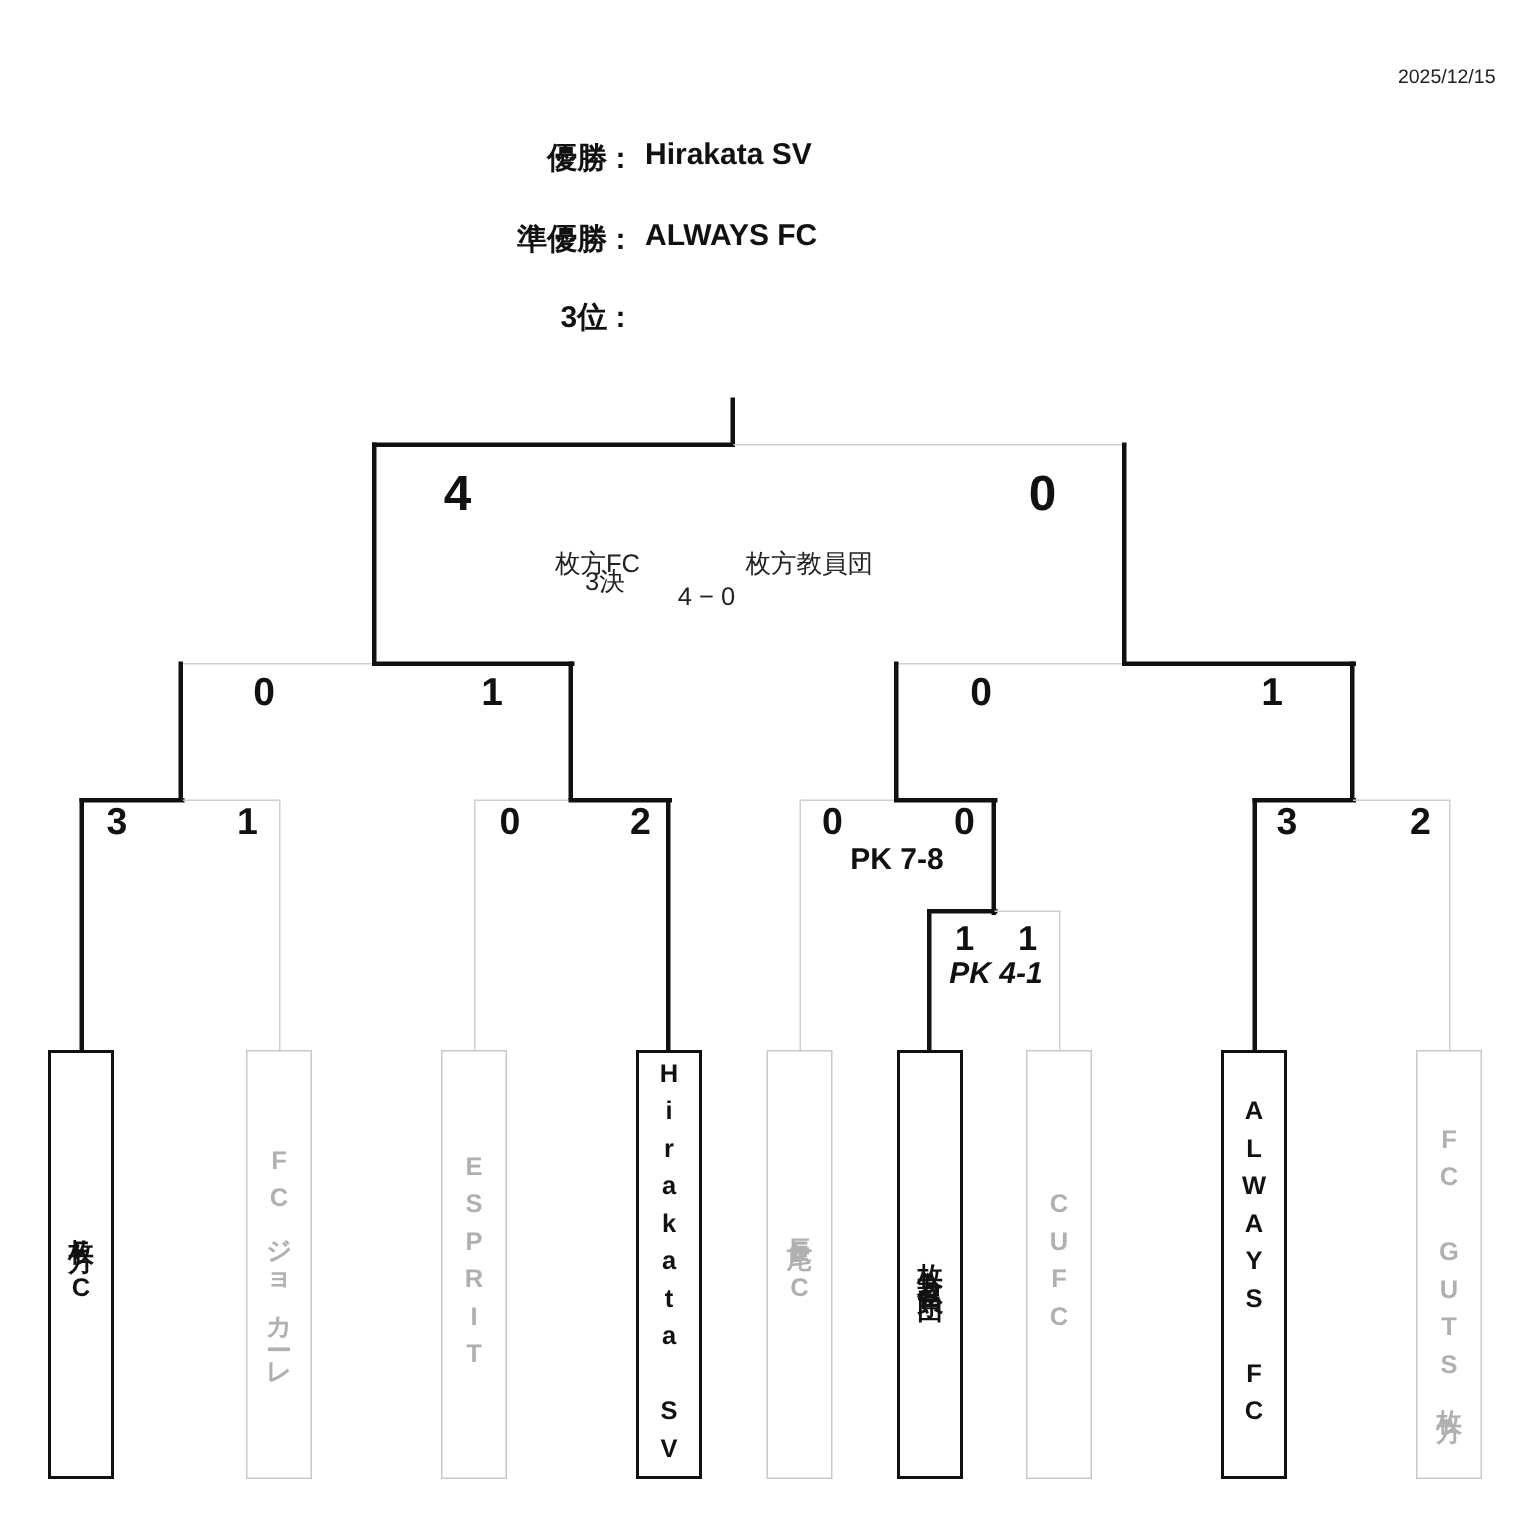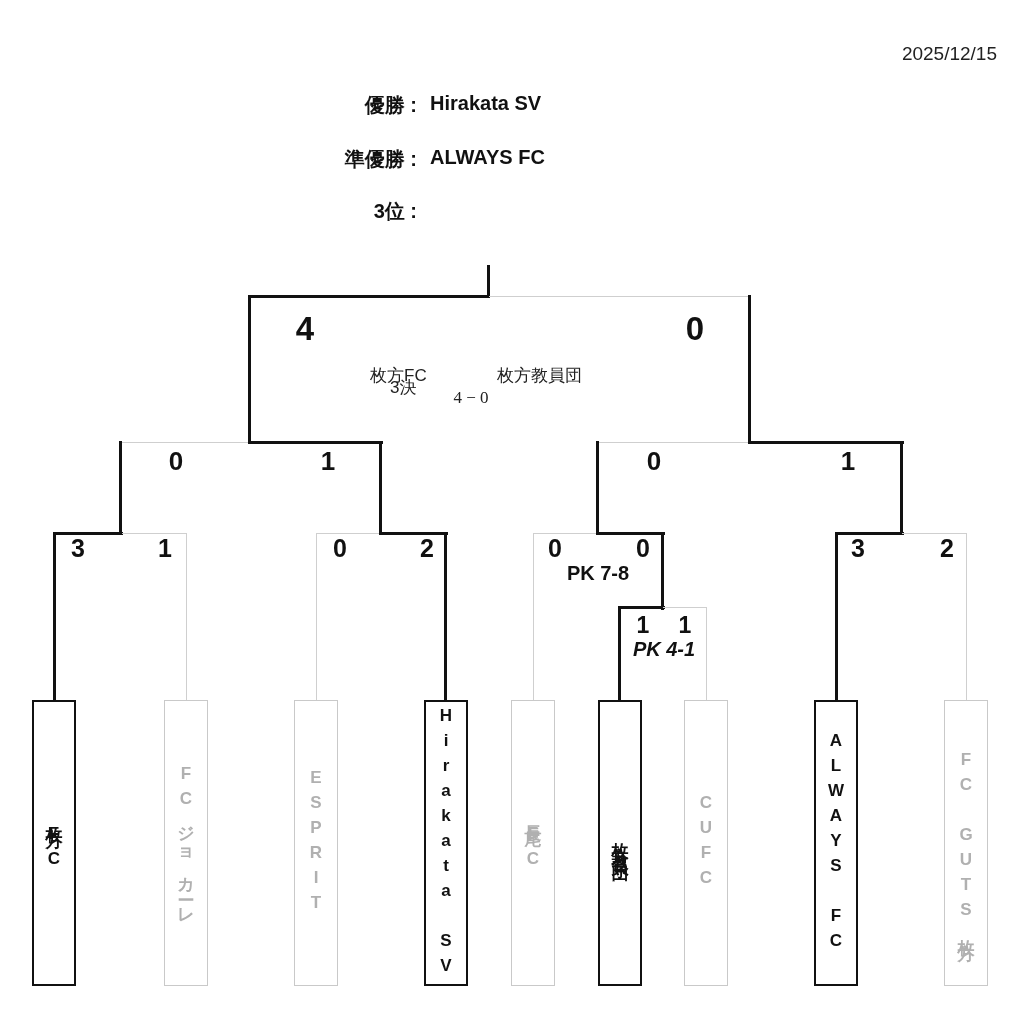--- a/index.html
+++ b/index.html
@@ -2,40 +2,40 @@
 <html><head>
 <meta charset="utf-8">
 <style>
   html,body { margin:0; padding:0; background:#ffffff; }
   #page {
     position:relative; width:1024px; height:1013px; background:#fff;
     font-family:"Liberation Sans", sans-serif; color:#111; overflow:hidden;
   }
   .abs { position:absolute; }
   .title { font-size:21px; font-weight:bold; letter-spacing:0.5px; white-space:nowrap; }
-  .date  { font-size:19px; color:#222; white-space:nowrap; }
+  .date  { font-size:13px; color:#222; white-space:nowrap; }
   .res-label { font-size:20px; font-weight:bold; text-align:right; white-space:nowrap; }
   .res-value { font-size:20px; font-weight:bold; white-space:nowrap; }
 
   .line { position:absolute; background:#111; }
   .line.hl { background:#cfcfcf; height:1px; }
   .line.vl { background:#cfcfcf; width:1px; }
   .line.hb { height:3px; }
   .line.vb { width:3px; }
 
   .score { position:absolute; transform:translateX(-50%); font-weight:bold;
            font-size:26px; line-height:1; white-space:nowrap; }
   .score.qf { font-size:25px; }
   .score.r1 { font-size:23px; }
   .score.final { font-size:33px; }
   .pk { position:absolute; transform:translateX(-50%); font-weight:bold;
         font-size:20px; line-height:1; white-space:nowrap; }
 
   .tp-text { position:absolute; font-size:17px; line-height:1.15; white-space:nowrap; color:#222; }
-  .tp-center { transform:translateX(-50%);font-family:Liberation Serif, serif; }
+  .tp-center { transform:translateX(-50%); }
 
   .team { position:absolute; top:700px; width:44px; height:286px; background:#fff;
           display:flex; align-items:center; justify-content:center; box-sizing:border-box; }
   .team.strong { border:2px solid #111; }
   .team.muted  { border:1px solid #c9c9c9; }
   .team-name { writing-mode:vertical-rl; text-orientation:upright; font-weight:bold;
                font-size:17px; letter-spacing:6px; line-height:1; white-space:pre; color:#111; }
   .team.muted .team-name { color:#b0b0b0; }
 </style>
 </head>

